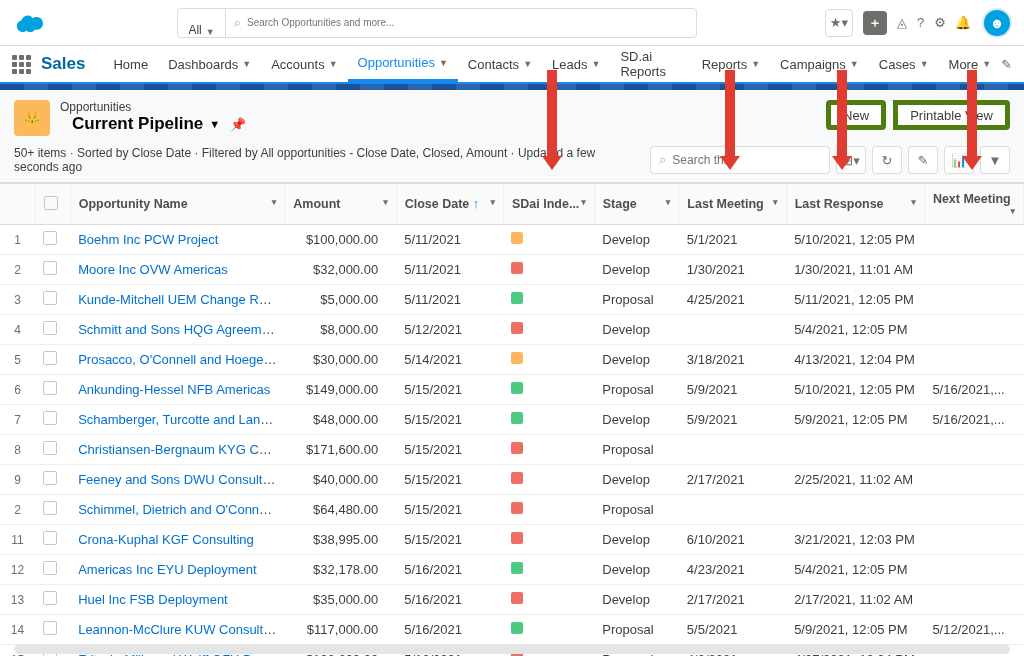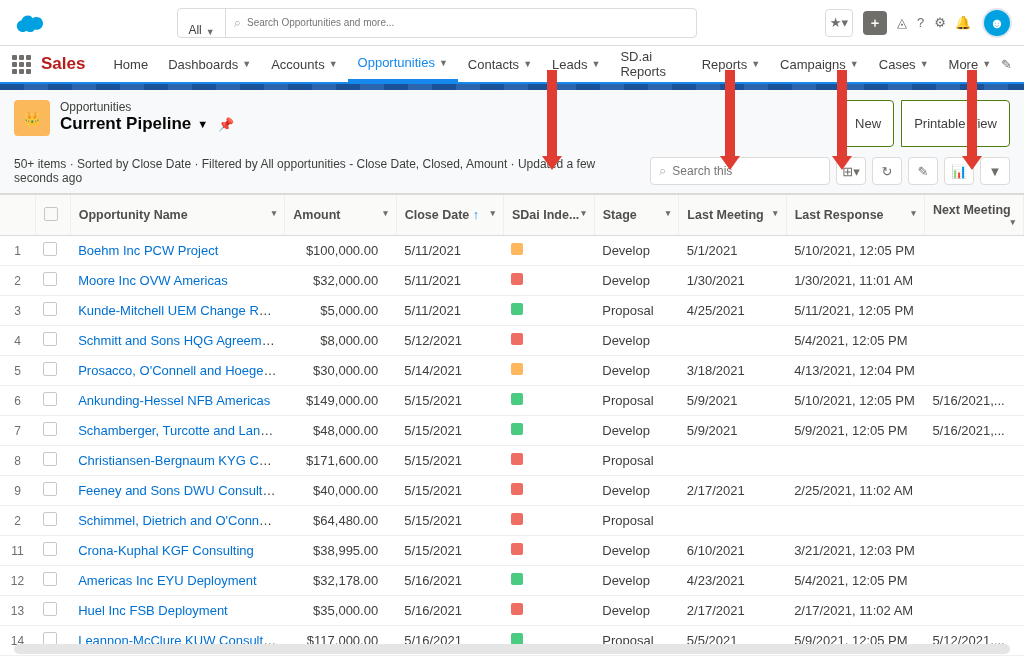--- a/index.html
+++ b/index.html
@@ -15,37 +15,37 @@
   .search-inner input { border:none; outline:none; font-size:10px; flex:1; }
   .gh-icons { display:flex; align-items:center; gap:10px; color:#706e6b; }
   .gh-icons .ibox { width:28px; height:28px; border:1px solid #dddbda; border-radius:4px; display:flex; align-items:center; justify-content:center; }
   .gh-icons .sq { width:24px; height:24px; background:#706e6b; border-radius:4px; display:flex; align-items:center; justify-content:center; color:#fff; font-weight:bold; }
   .avatar { width:30px; height:30px; border-radius:50%; background:#00a1e0; border:2px solid #e0e5ee; display:flex; align-items:center; justify-content:center; color:#fff; font-size:14px;}
   
   .navbar { height: 38px; display:flex; align-items:stretch; padding:0 12px; border-bottom:2px solid #1589ee; background:#fff; }
   .app-launcher { display:flex; align-items:center; gap:10px; margin-right:18px; }
   .waffle { display:grid; grid-template-columns:repeat(3,5px); grid-template-rows:repeat(3,5px); gap:2px; }
   .waffle span { background:#706e6b; border-radius:1px; }
-  .app-name { font-size:17px; font-weight:600; color:#b91c1c; }
+  .app-name { font-size:17px; font-weight:600; color:#0369a1; }
   .nav-items { display:flex; align-items:stretch; }
   .nav-item { display:flex; align-items:center; gap:4px; padding:0 10px; font-size:13px; color:#3e3e3c; position:relative; }
   .nav-item.active { border-bottom:3px solid #1589ee; color:#1589ee; }
   .nav-item .carrot { color:#706e6b; font-size:9px; }
   .nav-edit { margin-left:auto; display:flex; align-items:center; color:#706e6b; }
   
   .stripe { height:6px; background: repeating-linear-gradient(90deg,#1b5297,#1b5297 24px,#2a65ad 24px,#2a65ad 48px); }
   
   .list-area { padding: 10px 14px 0 14px; background:#f7f9fb; border-bottom:1px solid #dddbda; position:relative; }
   .list-head { display:flex; align-items:flex-start; }
   .obj-icon { width:36px; height:36px; background:#fcb95b; border-radius:4px; display:flex; align-items:center; justify-content:center; color:#fff; margin-right:10px; }
   .list-titles .object-label { font-size:12px; color:#3e3e3c; }
-  .list-titles .view-name { font-size:17px; font-weight:700; color:#080707; display:flex; align-items:center; gap:6px; }
+  .list-titles .view-name { font-size:17px; font-weight:700; color:#080707; display:flex; align-items:center; gap:6px;margin-left:12px; }
   .pin { color:#706e6b; font-size:13px; margin-left:4px; }
   .list-actions { margin-left:auto; display:flex; align-items:center; gap:0; }
-  .btn { height:47px; padding:0 12px; border:1px solid #4d7c0f; background:#fff; font-size:13px; display:flex; align-items:center;text-align:right; }
+  .btn { height:30px; padding:0 12px; border:5px solid #4d7c0f; background:#fff; font-size:13px; display:flex; align-items:center;text-align:right; }
   .btn.first{ border-radius:4px; margin-right:8px;}
   .btn.last{ border-radius:0 4px 4px 0; margin-left:-1px;}
   .list-sub { display:flex; align-items:center; margin-top:10px; padding-bottom:8px; gap:12px; }
   .meta { font-size:12px; color:#3e3e3c; }
   .list-controls { margin-left:auto; display:flex; align-items:center; gap:6px; }
   .search-list { height:28px; width:180px; border:1px solid #dddbda; border-radius:4px; display:flex; align-items:center; padding:0 8px; gap:6px; background:#fff; }
   .search-list input { border:none; outline:none; font-size:12px; width:100%; }
   .ctl { height:28px; min-width:30px; border:1px solid #dddbda; background:#fff; border-radius:4px; display:flex; align-items:center; justify-content:center; color:#706e6b; }
   
   .table-wrap { height: 490px; overflow:auto; border-top:1px solid #dddbda; }

